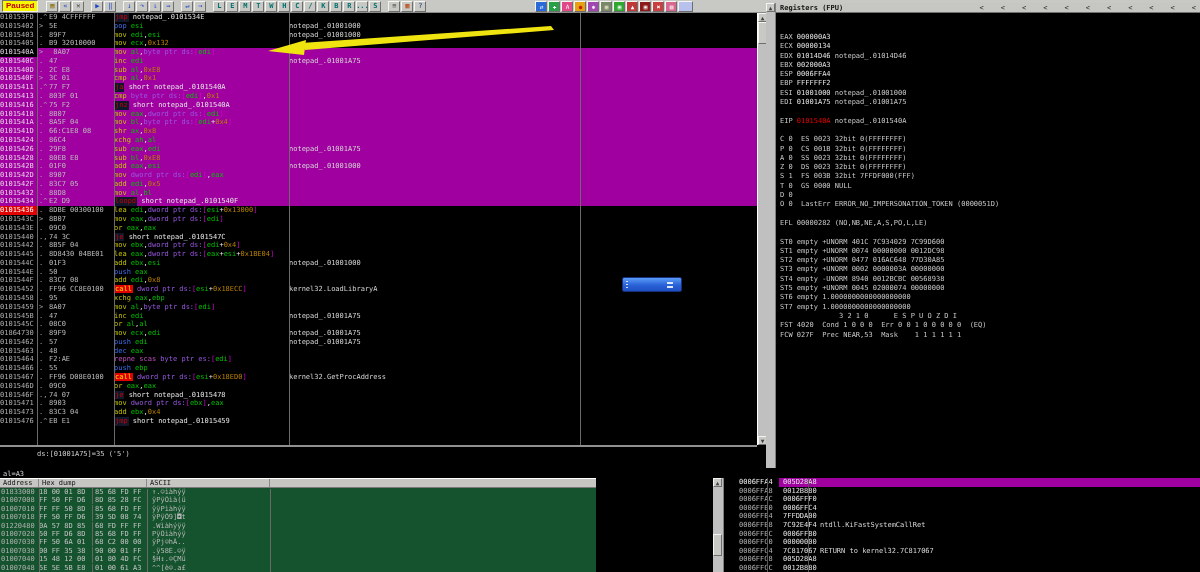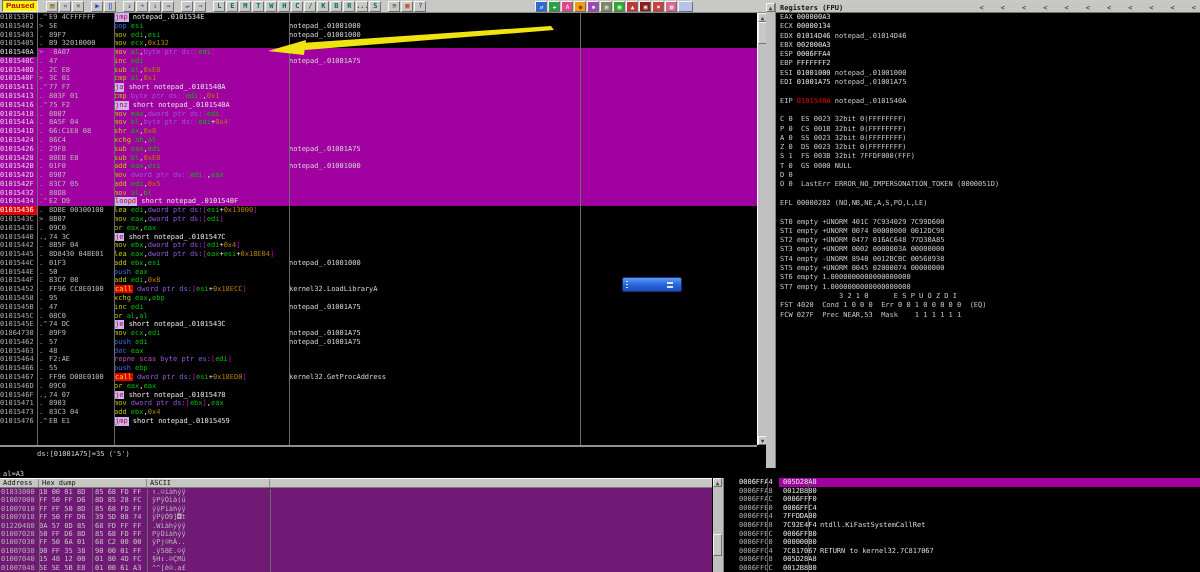--- a/index.html
+++ b/index.html
@@ -24,41 +24,41 @@
   .ca.eip{background:#000;color:#fff}
   .ca.bp{background:#e00000;color:#fff}
   .cf{display:inline-block;width:12px;color:#a8a8a8;vertical-align:top;padding-left:2px;box-sizing:border-box}
   .cb{display:inline-block;width:65px;color:#bcbcbc;overflow:hidden;vertical-align:top}
   .ci{display:inline-block;width:175px;overflow:hidden;vertical-align:top}
   .cc{display:inline-block;color:#d4d4d4;vertical-align:top}
   .vline{position:absolute;width:1px;background:#6a6a6a;z-index:3}
   .tk-m{color:#c6c600}.tk-r{color:#00c000}.tk-n{color:#b88000}.tk-p{color:#9858e0}
   .tk-b{color:#d000d0}.tk-w{color:#e4e4e4}.tk-u{color:#3d6cf0}.tk-s{color:#c050c0}
   .tk-g{color:#c8c8c8}.tk-e{color:#e80000}
-  .tk-j{background:#c4b5fd;color:#d00000;padding:4px 1px}
+  .tk-j{background:#0f172a;color:#d00000;padding:4px 1px}
   .tk-c{background:#e00000;color:#ffe000;padding:0 1px}
   .mk{color:#ff2020}
   
   #info{position:absolute;left:0;top:445px;width:757px;height:33px;background:#000;border-top:2px solid #909090;
         color:#d0d0d0;line-height:10px;padding:2px 0 0 3px;box-sizing:border-box;white-space:pre;overflow:hidden}
   
   .sbv{position:absolute;background:#c0c0c0;border-left:1px solid #fff;box-sizing:border-box}
   .sbtn{width:9px;height:9px;background:#c8c8c4;border:1px solid;border-color:#f4f4f0 #6e6e6e #6e6e6e #f4f4f0;
         box-sizing:border-box;font-size:6px;line-height:7px;text-align:center;color:#404040}
   .sthumb{width:9px;height:22px;background:#c8c8c4;border:1px solid;border-color:#f4f4f0 #6e6e6e #6e6e6e #f4f4f0;box-sizing:border-box}
   
   #regs{position:absolute;left:766px;top:3px;width:434px;height:465px;background:#000}
   #regstrip{position:absolute;left:0;top:0;width:10px;height:465px;background:#c0c0c0;border-right:1px solid #808080;box-sizing:border-box}
   #reghead{position:absolute;left:10px;top:0;right:0;height:10px;background:#c6c6c2;border-bottom:1px solid #707070;
            display:flex;align-items:center;padding:0 4px;box-sizing:border-box;font-weight:bold;color:#101010}
   #regmarks{margin-left:auto;display:flex;gap:17px;color:#202020;font-weight:normal}
   #regbody{position:absolute;left:10px;top:10px;right:0;bottom:0;background:#000;line-height:9.3px;
-           white-space:pre;padding:0 0 0 4px;overflow:hidden}
-  
-  #dump{position:absolute;left:0;top:478px;width:712px;height:94px;background:#701a75;overflow:hidden}
+           white-space:pre;padding:20px 0 0 4px;overflow:hidden}
+  
+  #dump{position:absolute;left:0;top:478px;width:596px;height:94px;background:#14532d;overflow:hidden}
   .dhead{height:10px;background:#c6c6c2;border-top:1px solid #fff;border-bottom:1px solid #7a7a7a;
          display:flex;color:#101010;box-sizing:border-box}
   .dhc{border-right:1px solid #8a8a8a;padding-left:3px;box-sizing:border-box;height:100%;line-height:9px}
   .drw{height:8.4px;line-height:8.5px;white-space:pre;overflow:hidden}
   .da{display:inline-block;width:39px;color:#b0b0b0;padding-left:1px;box-sizing:border-box}
   .dh{display:inline-block;width:51px;color:#c4c4c4}
   .hdiv{display:inline-block;width:1px;height:8px;background:#666;margin:0 2px;vertical-align:middle}
   .ds{display:inline-block;color:#b8b8b8;padding-left:6px}
   
   #stack{position:absolute;left:713px;top:478px;width:487px;height:94px;background:#000;overflow:hidden}
@@ -243,23 +243,23 @@
     <div class="drow"><span class="ca">0101543C</span><span class="cf">&gt;</span><span class="cb">8B07</span><span class="ci"><span class="tk-m">mov </span><span class="tk-r">eax</span><span class="tk-w">,</span><span class="tk-p">dword ptr ds:</span><span class="tk-b">[</span><span class="tk-r">edi</span><span class="tk-b">]</span></span><span class="cc"></span></div>
     <div class="drow"><span class="ca">0101543E</span><span class="cf">.</span><span class="cb">09C0</span><span class="ci"><span class="tk-m">or </span><span class="tk-r">eax</span><span class="tk-w">,</span><span class="tk-r">eax</span></span><span class="cc"></span></div>
     <div class="drow"><span class="ca">01015440</span><span class="cf">.,</span><span class="cb">74 3C</span><span class="ci"><span class="tk-j">je</span><span class="tk-w"> short notepad_.0101547C</span></span><span class="cc"></span></div>
     <div class="drow"><span class="ca">01015442</span><span class="cf">.</span><span class="cb">8B5F 04</span><span class="ci"><span class="tk-m">mov </span><span class="tk-r">ebx</span><span class="tk-w">,</span><span class="tk-p">dword ptr ds:</span><span class="tk-b">[</span><span class="tk-r">edi</span><span class="tk-w">+</span><span class="tk-n">0x4</span><span class="tk-b">]</span></span><span class="cc"></span></div>
     <div class="drow"><span class="ca">01015445</span><span class="cf">.</span><span class="cb">8D8430 04BE01</span><span class="ci"><span class="tk-m">lea </span><span class="tk-r">eax</span><span class="tk-w">,</span><span class="tk-p">dword ptr ds:</span><span class="tk-b">[</span><span class="tk-r">eax</span><span class="tk-w">+</span><span class="tk-r">esi</span><span class="tk-w">+</span><span class="tk-n">0x1BE04</span><span class="tk-b">]</span></span><span class="cc"></span></div>
     <div class="drow"><span class="ca">0101544C</span><span class="cf">.</span><span class="cb">01F3</span><span class="ci"><span class="tk-m">add </span><span class="tk-r">ebx</span><span class="tk-w">,</span><span class="tk-r">esi</span></span><span class="cc">notepad_.01001000</span></div>
     <div class="drow"><span class="ca">0101544E</span><span class="cf">.</span><span class="cb">50</span><span class="ci"><span class="tk-u">push </span><span class="tk-r">eax</span></span><span class="cc"></span></div>
     <div class="drow"><span class="ca">0101544F</span><span class="cf">.</span><span class="cb">83C7 08</span><span class="ci"><span class="tk-m">add </span><span class="tk-r">edi</span><span class="tk-w">,</span><span class="tk-n">0x8</span></span><span class="cc"></span></div>
     <div class="drow"><span class="ca">01015452</span><span class="cf">.</span><span class="cb">FF96 CC8E0100</span><span class="ci"><span class="tk-c">call</span><span class="tk-w"> </span><span class="tk-p">dword ptr ds:</span><span class="tk-b">[</span><span class="tk-r">esi</span><span class="tk-w">+</span><span class="tk-n">0x18ECC</span><span class="tk-b">]</span></span><span class="cc">kernel32.LoadLibraryA</span></div>
     <div class="drow"><span class="ca">01015458</span><span class="cf">.</span><span class="cb">95</span><span class="ci"><span class="tk-m">xchg </span><span class="tk-r">eax</span><span class="tk-w">,</span><span class="tk-r">ebp</span></span><span class="cc"></span></div>
+    <div class="drow"><span class="ca">01015459</span><span class="cf">&gt;</span><span class="cb">8A07</span><span class="ci"><span class="tk-m">mov </span><span class="tk-r">al</span><span class="tk-w">,</span><span class="tk-p">byte ptr ds:</span><span class="tk-b">[</span><span class="tk-r">edi</span><span class="tk-b">]</span></span><span class="cc"></span></div>
     <div class="drow"><span class="ca">0101545B</span><span class="cf">.</span><span class="cb">47</span><span class="ci"><span class="tk-m">inc </span><span class="tk-r">edi</span></span><span class="cc">notepad_.01001A75</span></div>
     <div class="drow"><span class="ca">0101545C</span><span class="cf">.</span><span class="cb">08C0</span><span class="ci"><span class="tk-m">or </span><span class="tk-r">al</span><span class="tk-w">,</span><span class="tk-r">al</span></span><span class="cc"></span></div>
-    <div class="drow"><span class="ca">0101545E</span><span class="cf">.^</span><span class="cb">74 DC</span><span class="ci"><span class="tk-j">je</span><span class="tk-w"> short notepad_.0101543C</span></span><span class="cc"></span></div>
     <div class="drow"><span class="ca">01864730</span><span class="cf">.</span><span class="cb">89F9</span><span class="ci"><span class="tk-m">mov </span><span class="tk-r">ecx</span><span class="tk-w">,</span><span class="tk-r">edi</span></span><span class="cc">notepad_.01001A75</span></div>
     <div class="drow"><span class="ca">01015462</span><span class="cf">.</span><span class="cb">57</span><span class="ci"><span class="tk-u">push </span><span class="tk-r">edi</span></span><span class="cc">notepad_.01001A75</span></div>
     <div class="drow"><span class="ca">01015463</span><span class="cf">.</span><span class="cb">48</span><span class="ci"><span class="tk-u">dec </span><span class="tk-r">eax</span></span><span class="cc"></span></div>
     <div class="drow"><span class="ca">01015464</span><span class="cf">.</span><span class="cb">F2:AE</span><span class="ci"><span class="tk-s">repne scas </span><span class="tk-p">byte ptr es:</span><span class="tk-b">[</span><span class="tk-r">edi</span><span class="tk-b">]</span></span><span class="cc"></span></div>
     <div class="drow"><span class="ca">01015466</span><span class="cf">.</span><span class="cb">55</span><span class="ci"><span class="tk-u">push </span><span class="tk-r">ebp</span></span><span class="cc"></span></div>
     <div class="drow"><span class="ca">01015467</span><span class="cf">.</span><span class="cb">FF96 D08E0100</span><span class="ci"><span class="tk-c">call</span><span class="tk-w"> </span><span class="tk-p">dword ptr ds:</span><span class="tk-b">[</span><span class="tk-r">esi</span><span class="tk-w">+</span><span class="tk-n">0x18ED0</span><span class="tk-b">]</span></span><span class="cc">kernel32.GetProcAddress</span></div>
     <div class="drow"><span class="ca">0101546D</span><span class="cf">.</span><span class="cb">09C0</span><span class="ci"><span class="tk-m">or </span><span class="tk-r">eax</span><span class="tk-w">,</span><span class="tk-r">eax</span></span><span class="cc"></span></div>
     <div class="drow"><span class="ca">0101546F</span><span class="cf">.,</span><span class="cb">74 07</span><span class="ci"><span class="tk-j">je</span><span class="tk-w"> short notepad_.01015478</span></span><span class="cc"></span></div>
     <div class="drow"><span class="ca">01015471</span><span class="cf">.</span><span class="cb">8903</span><span class="ci"><span class="tk-m">mov </span><span class="tk-p">dword ptr ds:</span><span class="tk-b">[</span><span class="tk-r">ebx</span><span class="tk-b">]</span><span class="tk-w">,</span><span class="tk-r">eax</span></span><span class="cc"></span></div>
     <div class="drow"><span class="ca">01015473</span><span class="cf">.</span><span class="cb">83C3 04</span><span class="ci"><span class="tk-m">add </span><span class="tk-r">ebx</span><span class="tk-w">,</span><span class="tk-n">0x4</span></span><span class="cc"></span></div>

